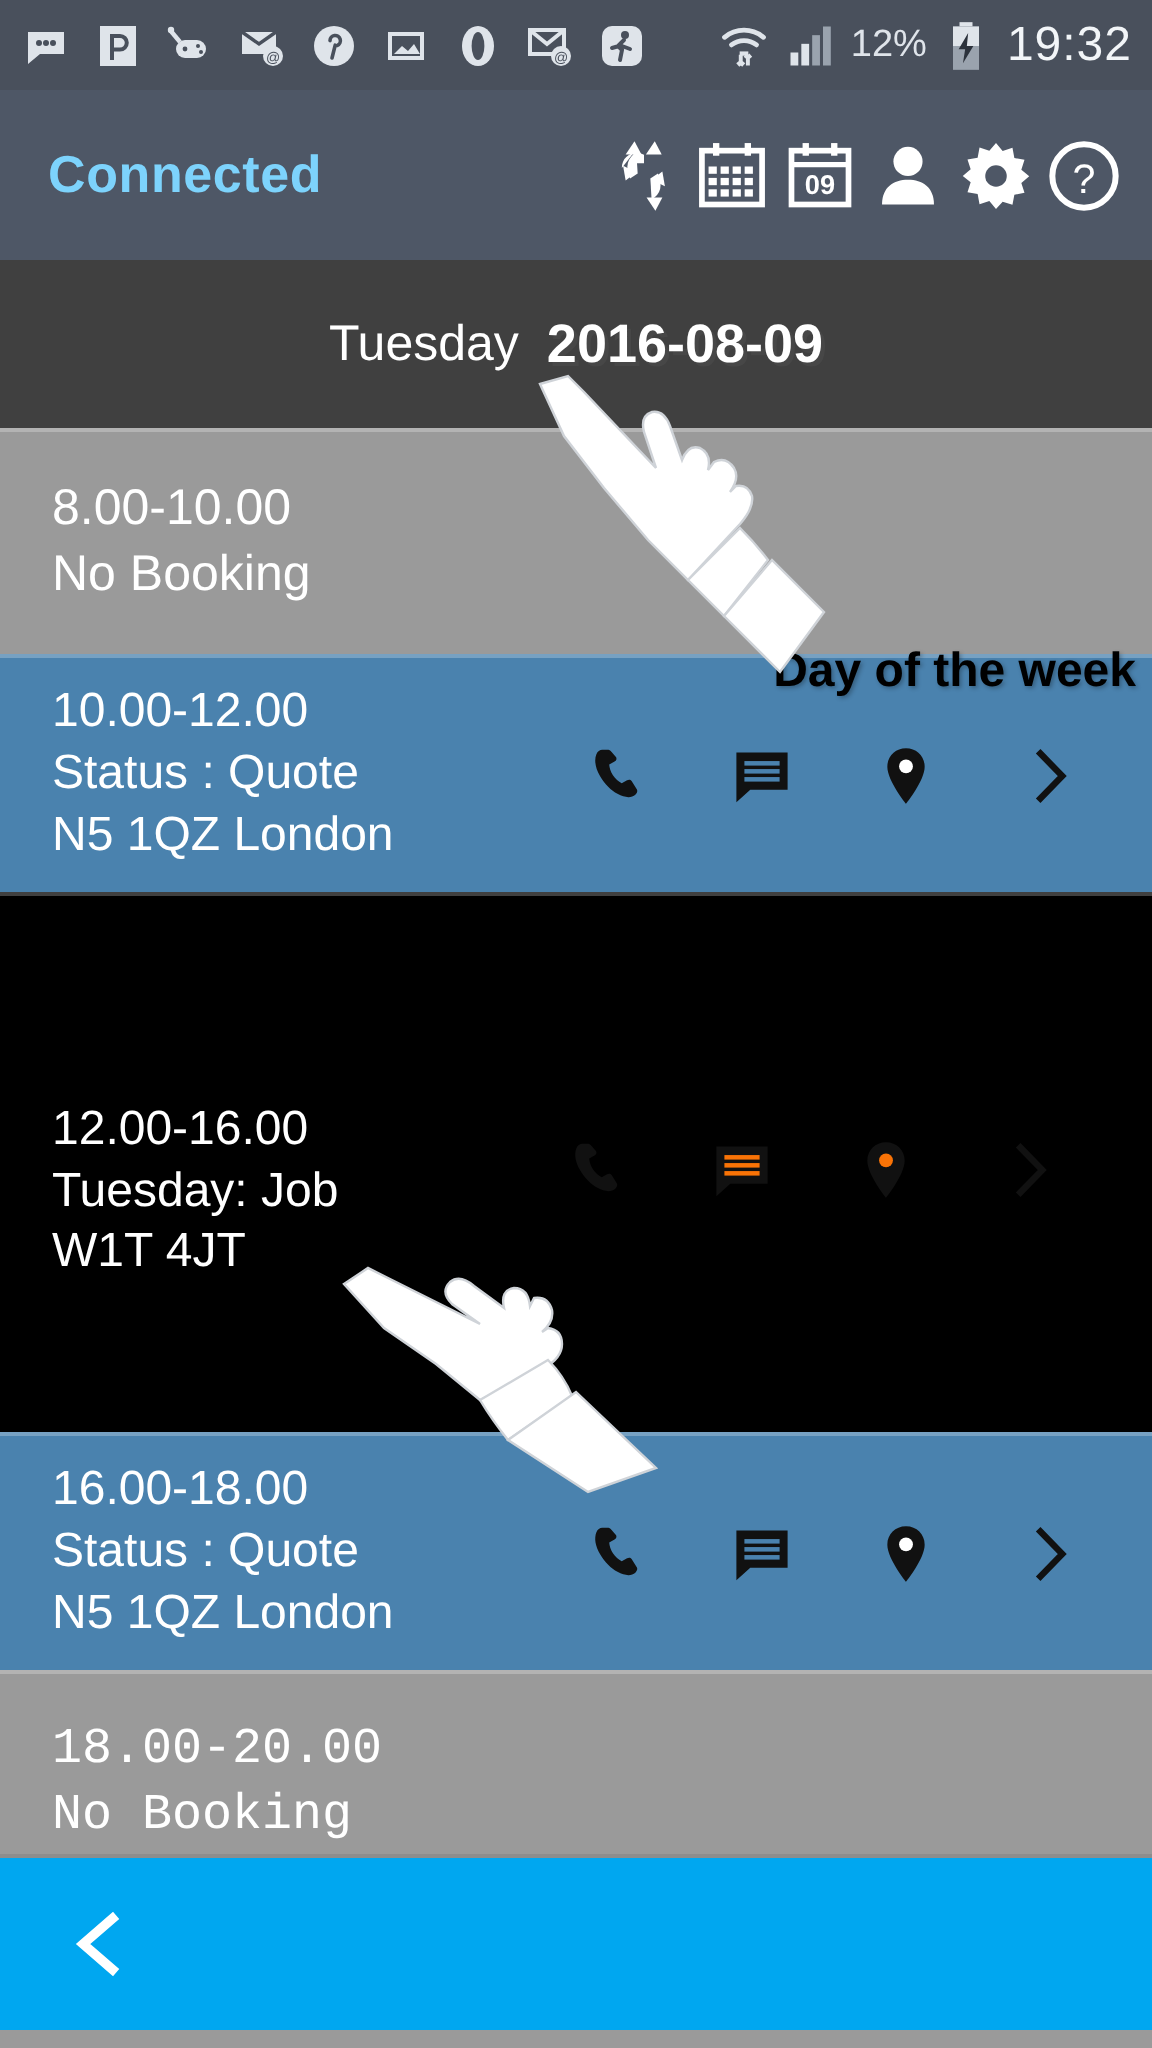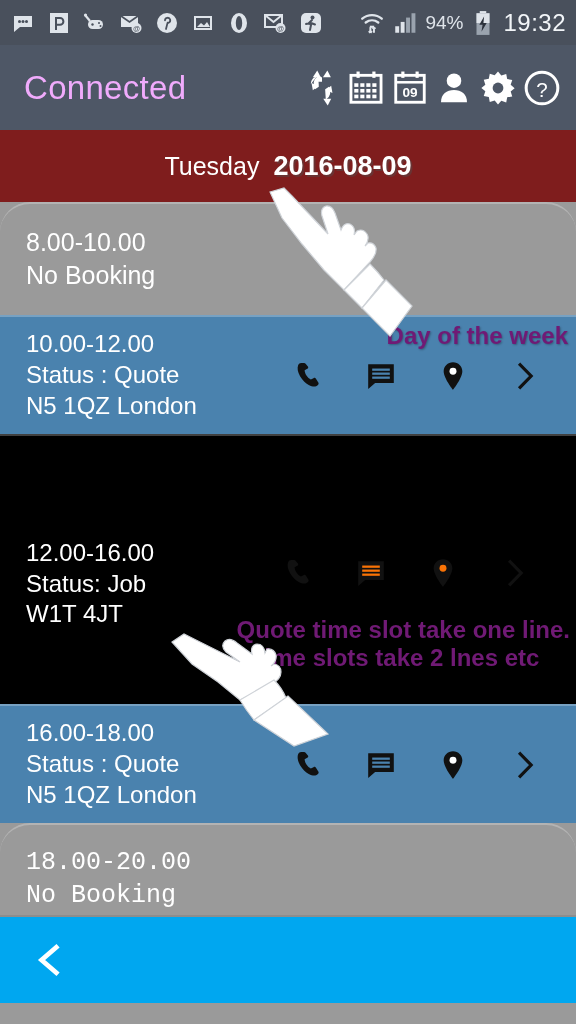--- a/index.html
+++ b/index.html
@@ -22,68 +22,68 @@
   .sb-right { display:flex; align-items:center; gap:7px; }
   .sb-batt-text { font-size:19px; color:#dfe4ea; letter-spacing:0px; }
   .sb-clock { font-size:24px; color:#f2f5f8; letter-spacing:0.5px; }
 
   
   .appbar {
     height:85px; background:#4e5766; display:flex; align-items:center;
     padding-left:24px; padding-right:14px;
   }
   .appbar-title {
-    color:#f0abfc; font-size:33px; font-weight:normal; letter-spacing:0.3px;
+    color:#7dd3fc; font-size:26px; font-weight:bold; letter-spacing:0.3px;
     flex:0 0 auto;
   }
   .appbar-icons {
     flex:1; display:flex; align-items:flex-end; justify-content:flex-end; gap:4px;
   }
   .ab-ic { width:40px; height:40px; display:flex; align-items:center; justify-content:center; cursor:pointer; }
 
   
   .datebar {
-    height:72px; background:#7f1d1d; position:relative;
+    height:84px; background:#404040; position:relative;
     display:flex; align-items:center; justify-content:center; gap:14px;
   }
   .datebar .dow { color:#ffffff; font-size:25px; }
   .datebar .dnum {
     color:#ffffff; font-size:27px; font-weight:bold;
     text-shadow:2px 2px 0 rgba(80,80,80,0.45);
   }
 
   
   .slots { position:relative; }
   .slot {
     position:relative; width:100%; color:#ffffff;
     display:flex; align-items:center;
     border-top:2px solid rgba(255,255,255,0.25);
     padding-left:26px; padding-right:12px;
   }
-  .slot.empty { background:#9a9a9a; height:113px; align-items:flex-start; padding-top:22px;border-radius:30px; }
+  .slot.empty { background:#9a9a9a; height:113px; align-items:flex-start; padding-top:22px; }
   .slot.quote { background:#4a82ae; height:119px; }
   .slot.job   { background:#000000; height:270px; }
   .slot-text { flex:1; }
   .slot-text .line { font-size:24px; line-height:1.28; }
   .slot.empty .slot-text .line { font-size:25px; line-height:1.30; }
   .slot-actions { display:flex; align-items:center; gap:38px; padding-right:22px; }
   .act { width:34px; height:34px; display:flex; align-items:center; justify-content:center; cursor:pointer; }
 
   .slot.job .slot-text { position:absolute; left:26px; top:102px; }
   .slot.job .slot-actions { position:absolute; right:22px; top:120px; }
 
   
   .bottombar {
     height:88px; background:#00a7f0; display:flex; align-items:center;
     padding-left:28px; border-top:2px solid #8d8d8d;
   }
   .back-chev { width:44px; height:44px; cursor:pointer; }
 
   
-  .anno { position:absolute; color:#701a75; font-weight:bold; pointer-events:none; }
+  .anno { position:absolute; color:#000000; font-weight:bold; pointer-events:none; }
   #anno-dow { right:8px; top:322px; font-size:24px; text-shadow:1px 1px 2px rgba(0,0,0,0.28); }
   #anno-slot { right:6px; top:616px; font-size:24px; line-height:1.16; text-align:left; text-shadow:1px 1px 2px rgba(0,0,0,0.18); }
 
   .hand { position:absolute; pointer-events:none; }
   #hand-top { left:262px; top:186px; width:160px; height:155px; }
   #hand-mid { left:170px; top:628px; width:190px; height:120px; }
 </style>
 </head>
 <body>
 
@@ -177,21 +177,21 @@
         </svg>
     </span>
     <span class="sb-ic">
       <svg width="26" height="26" viewBox="0 0 24 24">
           <rect x="3" y="15" width="3.6" height="6" fill="#dfe4ea"></rect>
           <rect x="8" y="11" width="3.6" height="10" fill="#dfe4ea"></rect>
           <rect x="13" y="7" width="3.6" height="14" fill="#9aa3ae"></rect>
           <rect x="18" y="3" width="3.6" height="18" fill="#9aa3ae"></rect>
         </svg>
     </span>
-    <span class="sb-batt-text">94%</span>
+    <span class="sb-batt-text">12%</span>
     <span class="sb-ic">
       <svg width="22" height="26" viewBox="0 0 16 24">
           <rect x="5" y="1" width="6" height="2" fill="#dfe4ea"></rect>
           <rect x="2" y="3" width="12" height="20" fill="#9aa3ae"></rect>
           <rect x="2" y="3" width="12" height="9" fill="#dfe4ea"></rect>
           <path d="M9 6L4.6 13.5H7.6L6.6 20l4.8-8H8.4z" fill="#2c323c"></path>
         </svg>
     </span>
     <span class="sb-clock">19:32</span>
   </div>
@@ -316,21 +316,21 @@
         <svg width="32" height="32" viewBox="0 0 24 24">
             <path d="M8.4 3.6 L16.6 12 L8.4 20.4" stroke="#111111" stroke-width="2.4" fill="none" stroke-linecap="square"></path>
           </svg>
       </span>
     </div>
   </div>
 
   <div class="slot job">
     <div class="slot-text">
       <div class="line">12.00-16.00</div>
-      <div class="line">Status: Job</div>
+      <div class="line">Tuesday: Job</div>
       <div class="line">W1T 4JT</div>
     </div>
     <div class="slot-actions">
       <span class="act">
         <svg width="32" height="32" viewBox="0 0 24 24">
             <path fill="#111111" d="M6.1 2.2c-.9 0-1.8.7-2.2 1.6-.9 2.3-.4 5.2 1.4 8.3 1.8 3.1 4.1 5.3 6.5 6.6 2.9 1.6 5.3 1.6 6.7.3.6-.6.9-1.3.6-1.9l-2-3.2c-.4-.6-1.1-.6-1.7-.3l-2 1.1c-1.2-.6-2.4-1.6-3.3-3-.9-1.4-1.3-2.8-1.4-4l2-1.1c.6-.3.9-.9.6-1.6L9.6 3c-.4-.6-1-.8-1.6-.8z"></path>
           </svg>
       </span>
       <span class="act">
         <svg width="32" height="32" viewBox="0 0 24 24">

